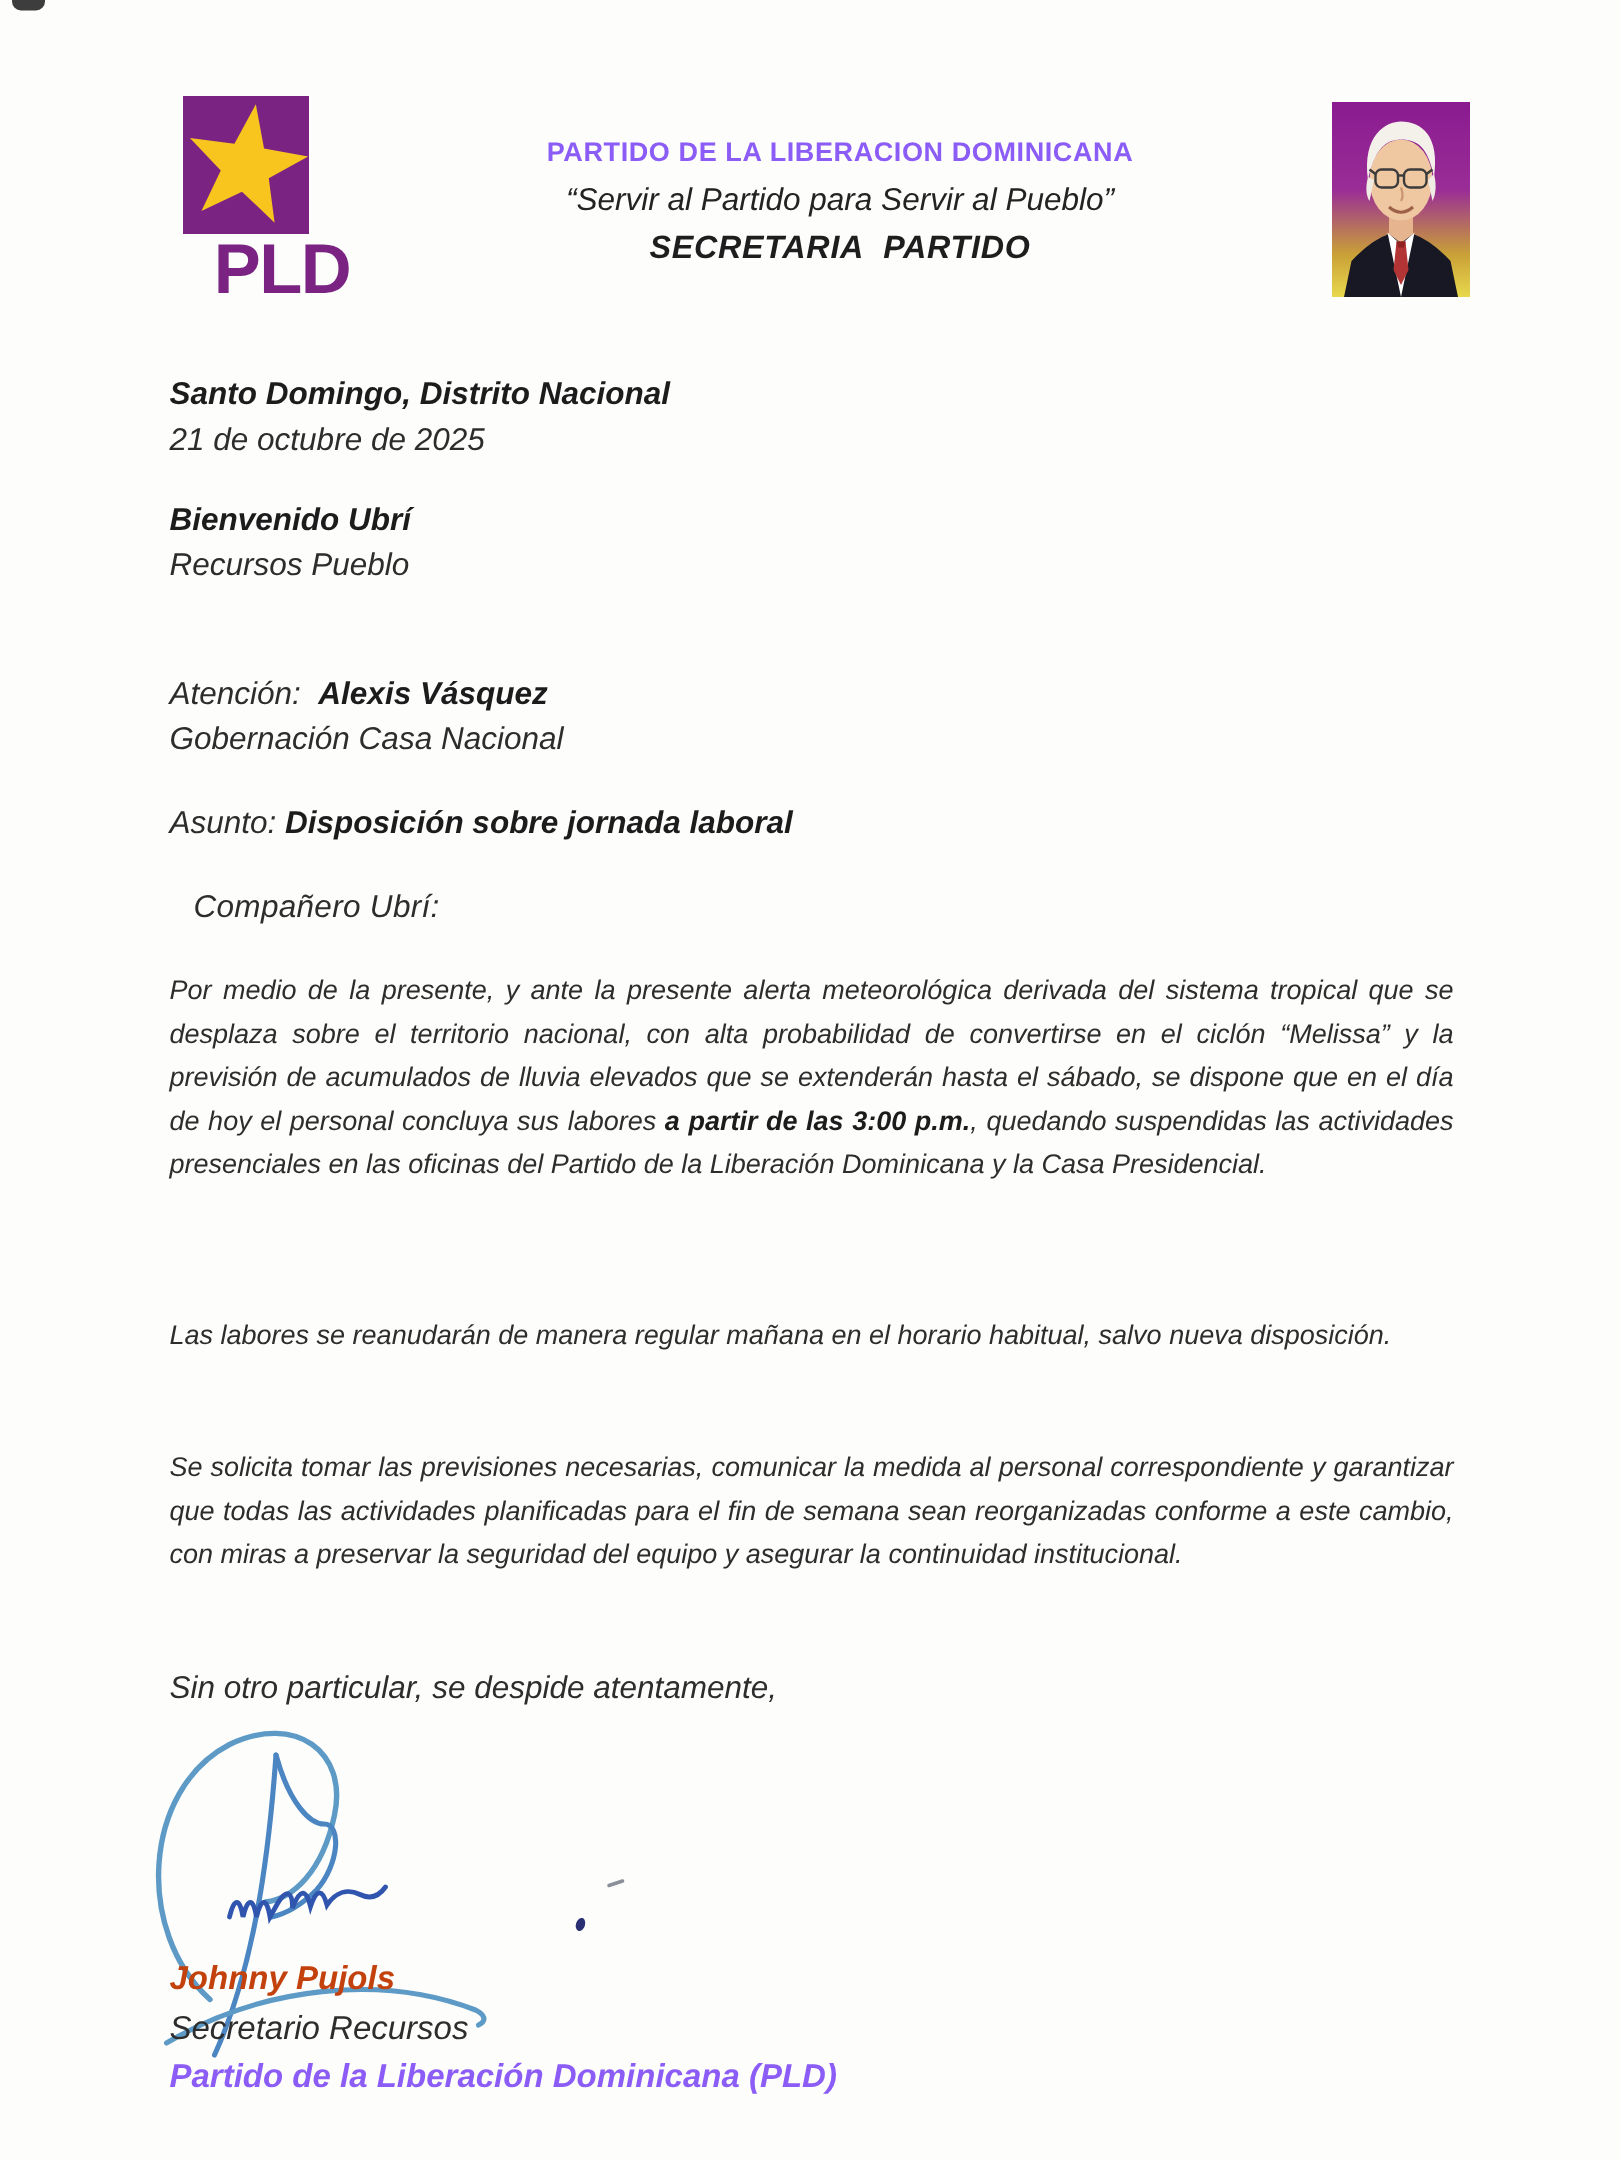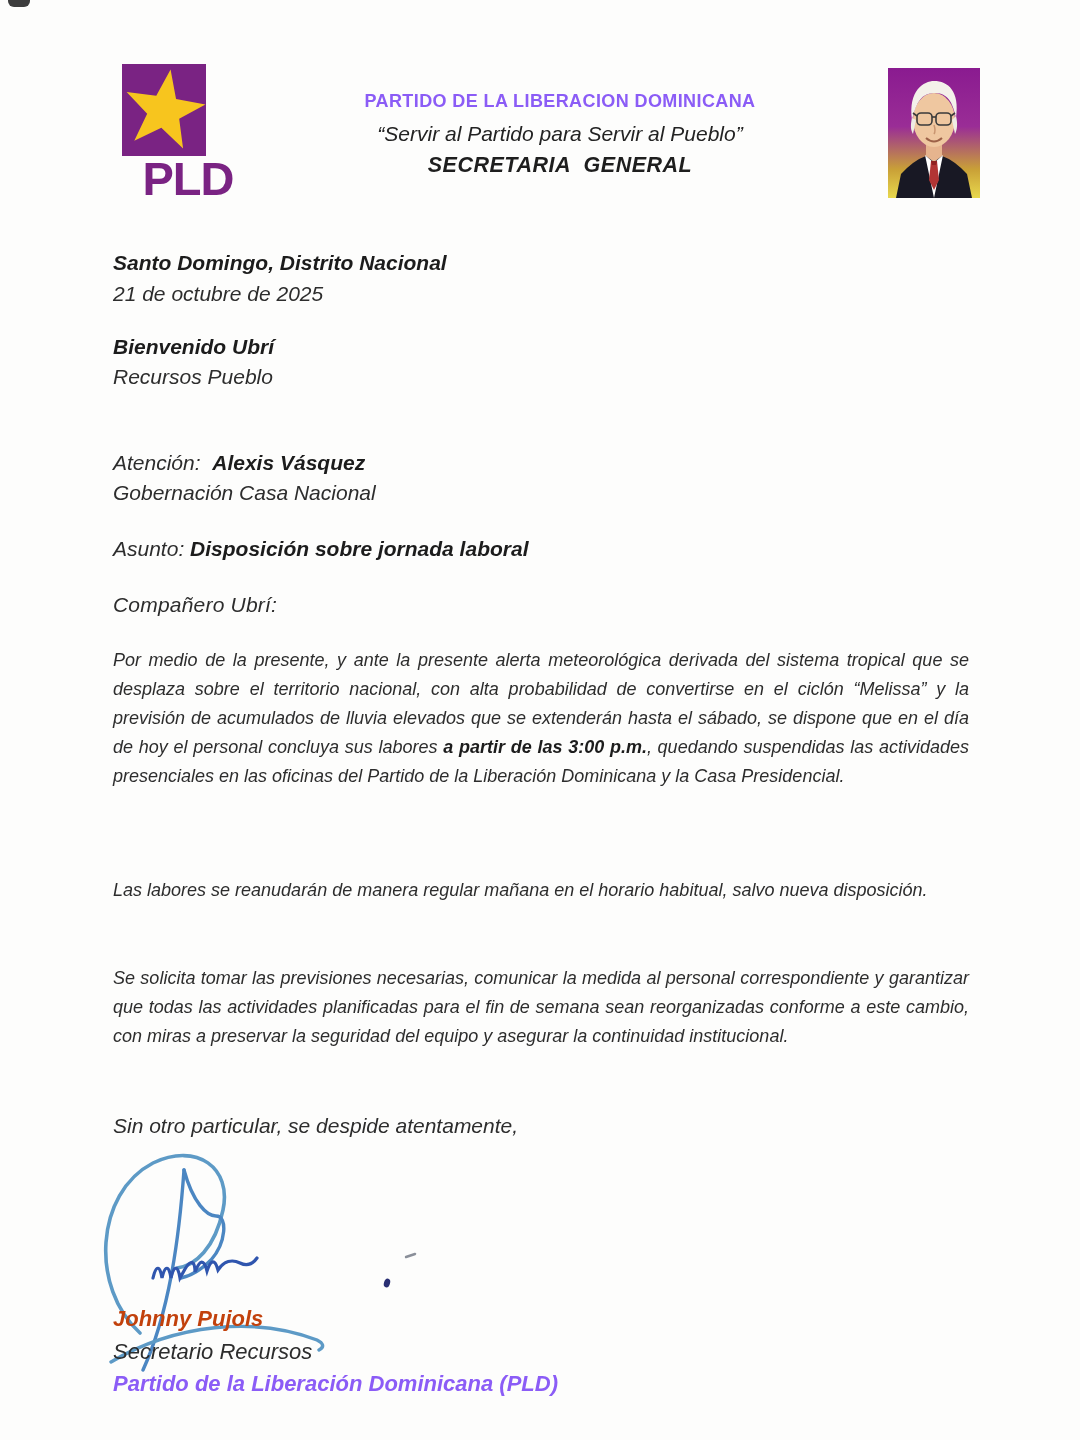--- a/index.html
+++ b/index.html
@@ -19,21 +19,21 @@
     font-weight:700;font-size:47px;line-height:48px;color:#7a2383;letter-spacing:-1px;margin-left:24px;}
   .header-center{position:absolute;left:190px;top:88px;width:740px;text-align:center;}
   .org-name{font-weight:700;font-size:18px;line-height:27px;color:#8b5cf6;letter-spacing:.4px;}
   .motto{font-style:italic;font-size:21px;line-height:31px;color:#232323;margin-top:3px;}
   .dept{font-style:italic;font-weight:700;font-size:21.5px;line-height:27px;color:#1e1e1e;margin-top:3px;word-spacing:7px;letter-spacing:.5px;}
   .portrait{position:absolute;left:888px;top:68px;width:92px;height:130px;}
 
   
   .blk{position:absolute;left:113px;width:856px;font-style:italic;font-size:21px;line-height:30px;}
   .para{position:absolute;left:113px;width:856px;font-style:italic;font-size:18px;line-height:29px;text-align:justify;}
-  .greet{letter-spacing:.2px;}
+  .greet{letter-spacing:.2px;margin-left:16px;}
 
   .sig-svg{position:absolute;left:85px;top:1148px;width:460px;height:232px;pointer-events:none;}
   .sig-name{top:1304px;font-weight:700;font-size:22px;color:#c2410c;}
   .sig-title{top:1337px;font-size:22px;}
   .sig-org{top:1369px;font-weight:700;font-size:22px;color:#8b5cf6;}
 </style>
 </head>
 <body>
 
 <div class="page">
@@ -44,21 +44,21 @@
     <svg width="84" height="92" viewBox="0 0 84 92">
       <rect x="0" y="0" width="84" height="92" fill="#7a2383"></rect>
       <polygon transform="translate(42,47) rotate(9)" points="0,-42 10,-13.8 39.9,-13 16.2,5.3 24.7,34 0,17 -24.7,34 -16.2,5.3 -39.9,-13 -10,-13.8" fill="#f7c51e"></polygon>
     </svg>
   </div>
   <div class="logo-text">PLD</div>
 
   <div class="header-center">
     <div class="org-name">PARTIDO DE LA LIBERACION DOMINICANA</div>
     <div class="motto">“Servir al Partido para Servir al Pueblo”</div>
-    <div class="dept">SECRETARIA GENERAL</div>
+    <div class="dept">SECRETARIA PARTIDO</div>
   </div>
 
   <div class="portrait">
     <svg width="92" height="130" viewBox="0 0 92 130">
       <defs>
         <linearGradient id="pg" x1="0" y1="0" x2="0" y2="1">
           <stop offset="0" stop-color="#8a1b90"></stop>
           <stop offset="0.45" stop-color="#9a2d96"></stop>
           <stop offset="0.78" stop-color="#c9a037"></stop>
           <stop offset="1" stop-color="#e8d84d"></stop>

